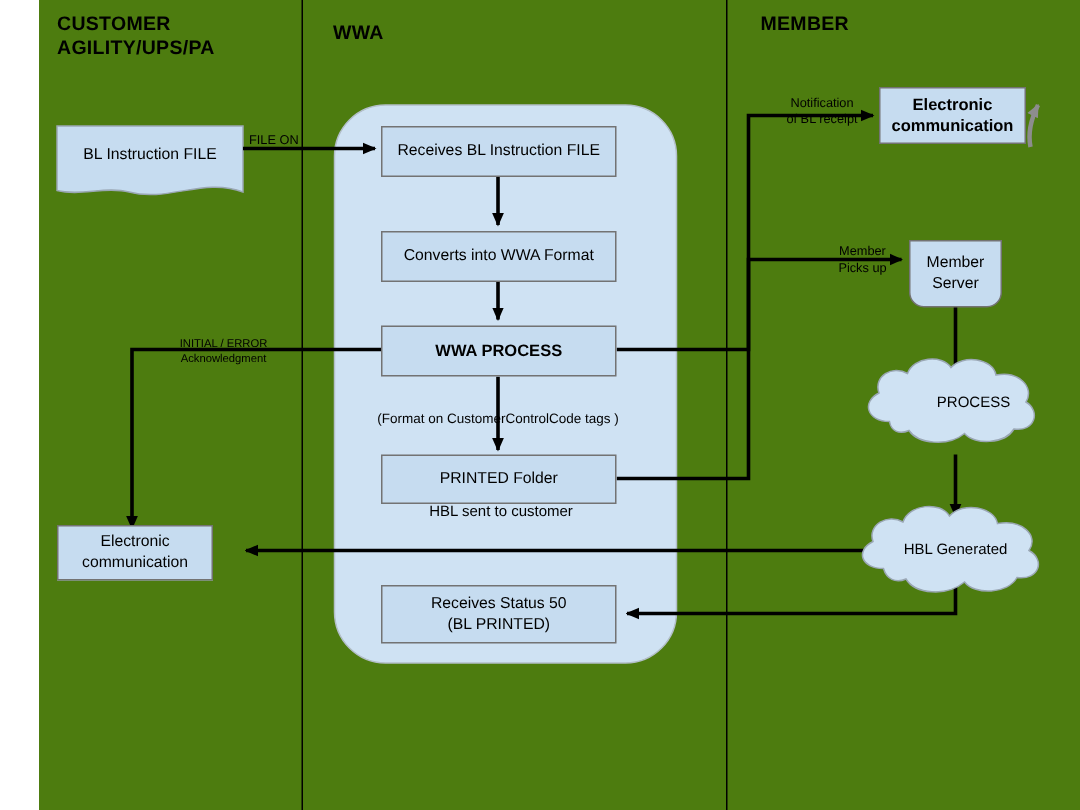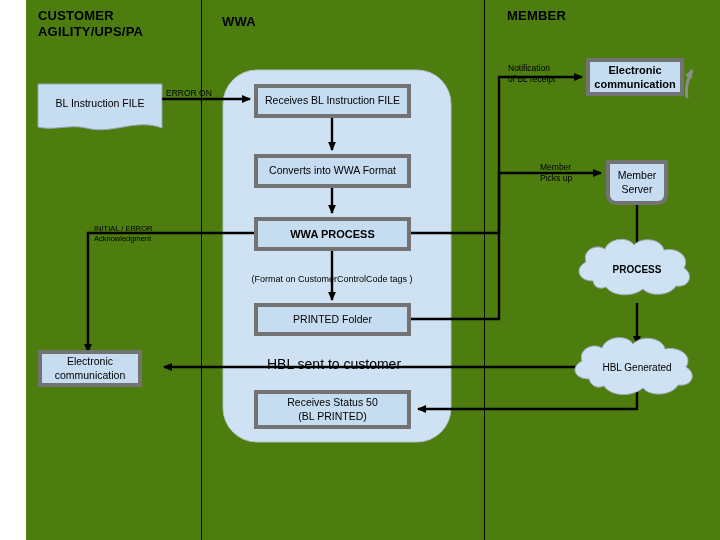--- a/index.html
+++ b/index.html
@@ -30,41 +30,41 @@
     font-size: 13px;
     color: #000000;
     line-height: 1.25;
     letter-spacing: 0.2px;
     white-space: pre-line;
   }
   .node {
     position: absolute;
     box-sizing: border-box;
     background: #c6dcf0;
-    border: 4px solid #737373;
+    border: 1px solid #737373;
     display: flex;
     align-items: center;
     justify-content: center;
     text-align: center;
     font-size: 10.5px;
     color: #000000;
     line-height: 1.3;
     white-space: pre-line;
   }
   .node.bold {
     font-weight: bold;
     font-size: 11px;
   }
   .edge-label {
     position: absolute;
     font-size: 8.5px;
     color: #000000;
     line-height: 1.35;
     white-space: pre-line;
-    text-align: left;
+    text-align: center;
   }
   .edge-label.tiny {
     font-size: 7.5px;
   }
   .free-label {
     position: absolute;
     font-size: 9.5px;
     color: #000000;
     white-space: pre-line;
     text-align: center;
@@ -179,41 +179,41 @@
   </div>
 
   <div class="node" style="left:12px; top:350px; width:104px; height:37px;">
     <span>Electronic
 communication</span>
   </div>
 
   <div class="edge-label tiny" style="left:68px; top:224px; width:110px;">INITIAL /  ERROR
 Acknowledgment</div>
 
-  <div class="edge-label" style="left:140px; top:88px; width:58px; text-align:left;">ERROR  ON</div>
+  <div class="edge-label" style="left:140px; top:88px; width:58px; text-align:left;">FILE  ON</div>
 
   <div class="node" style="left:228px; top:84px; width:157px; height:34px;">
     <span>Receives BL Instruction FILE</span>
   </div>
 
   <div class="node" style="left:228px; top:154px; width:157px; height:34px;">
     <span>Converts into WWA Format</span>
   </div>
 
   <div class="node bold" style="left:228px; top:217px; width:157px; height:34px;">
     <span>WWA PROCESS</span>
   </div>
 
   <div class="free-label" style="left:206px; top:274px; width:200px; font-size:9px;">(Format on CustomerControlCode tags )</div>
 
   <div class="node" style="left:228px; top:303px; width:157px; height:33px;">
     <span>PRINTED Folder</span>
   </div>
 
-  <div class="free-label" style="left:218px; top:356px; width:180px; font-size:14px;">HBL sent to customer</div>
+  <div class="free-label" style="left:218px; top:336px; width:180px; font-size:10px;">HBL sent to customer</div>
 
   <div class="node" style="left:228px; top:390px; width:157px; height:39px;">
     <span>Receives Status 50
 (BL PRINTED)</span>
   </div>
 
   <div class="node bold" style="left:560px; top:58px; width:98px; height:38px;">
     <span>Electronic
 communication</span>
   </div>
@@ -222,21 +222,21 @@
 of BL receipt</div>
 
   <div class="node" style="left:580px; top:160px; width:62px; height:45px; border-radius:0 0 10px 10px;">
     <span>Member
 Server</span>
   </div>
 
   <div class="edge-label" style="left:514px; top:162px; width:70px;">Member
 Picks up</div>
 
-  <div class="cloud-wrap" style="left:548px; top:236px; width:126px; height:66px;font-weight:bold;">
+  <div class="cloud-wrap" style="left:560px; top:236px; width:126px; height:66px;">
     <div class="cloud-label">PROCESS</div>
   </div>
 
   <div class="cloud-wrap" style="left:548px; top:334px; width:126px; height:66px;">
     <div class="cloud-label">HBL Generated</div>
   </div>
 
 </div>
 
 </body></html>

